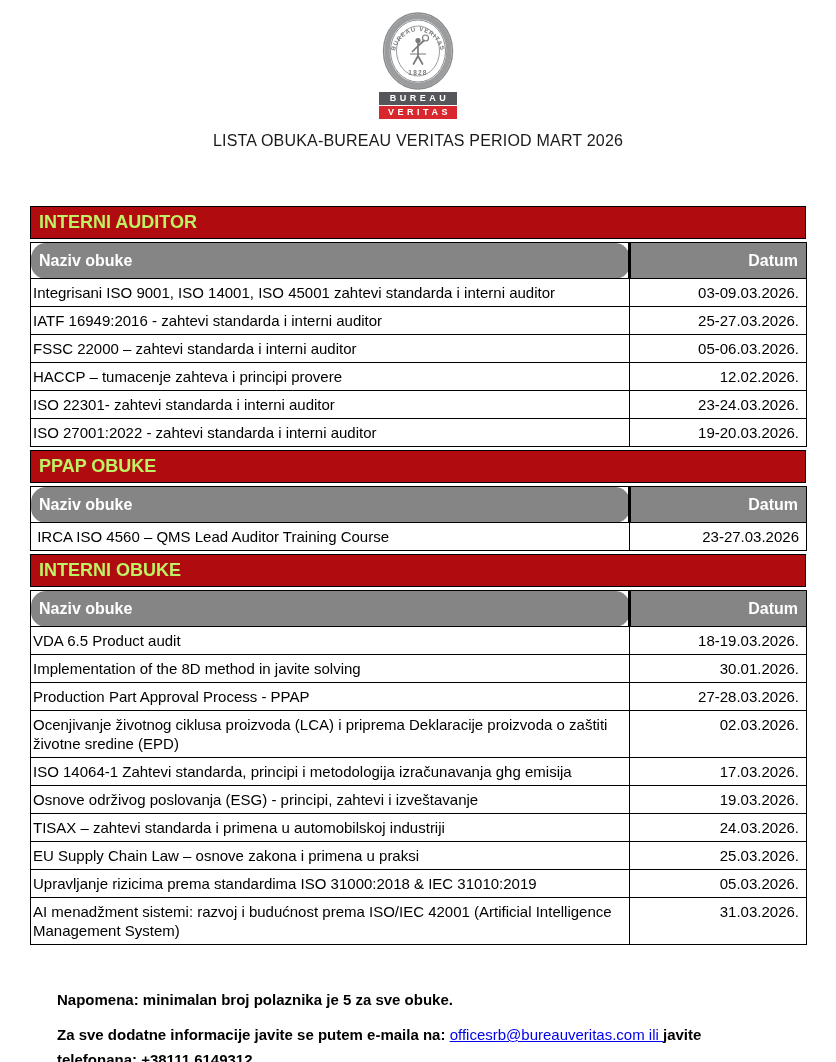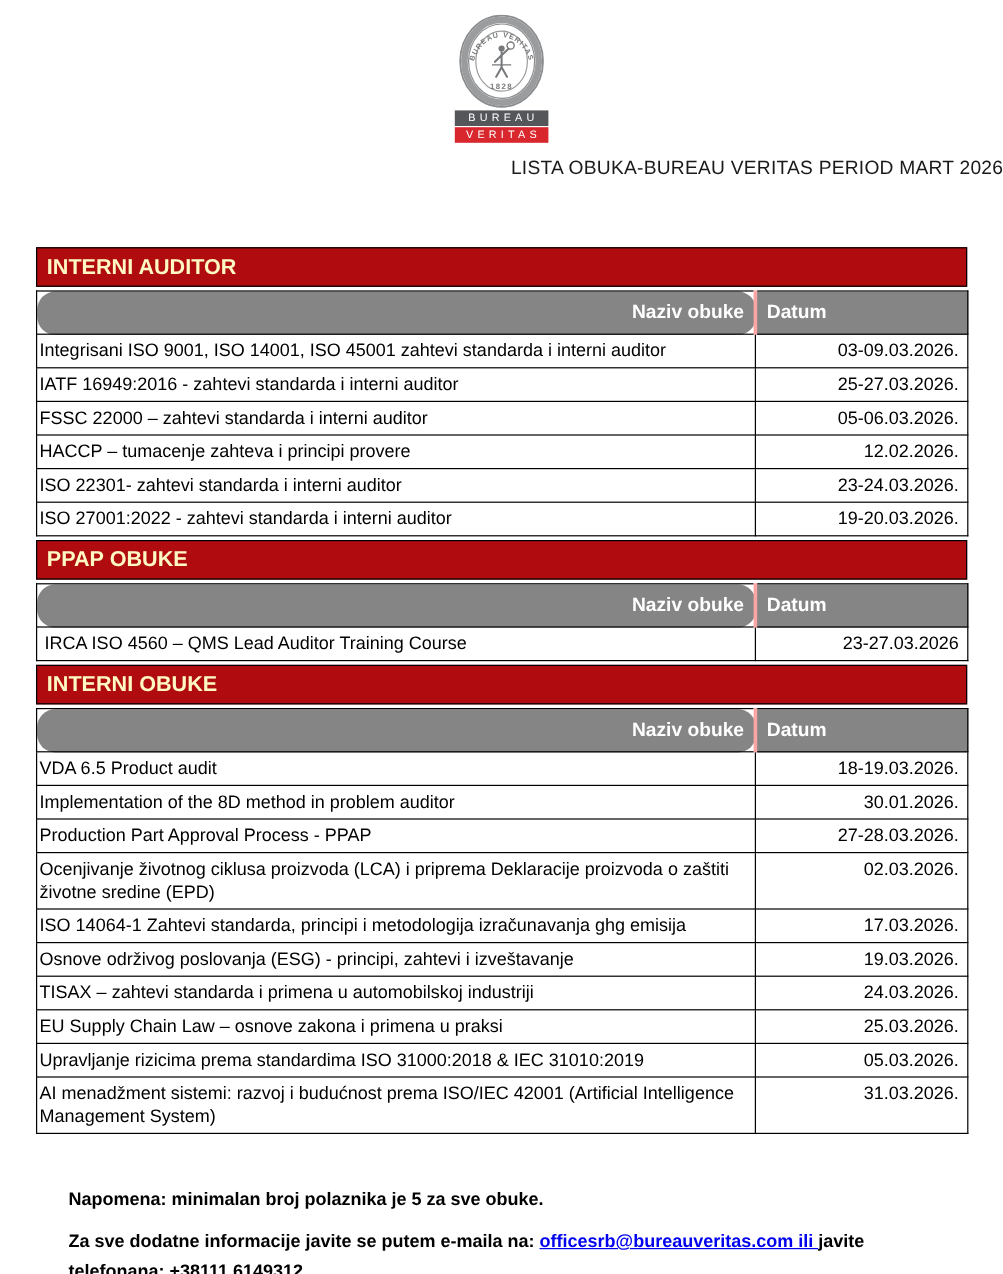--- a/index.html
+++ b/index.html
@@ -4,47 +4,47 @@
 <style>
   * { box-sizing: border-box; }
   html, body { margin: 0; padding: 0; background: #fff; }
   body { font-family: "Liberation Sans", sans-serif; color: #000; }
   .page { width: 836px; min-height: 1062px; margin: 0 auto; background: #fff; overflow: hidden; }
 
   
   .logo-block { padding-top: 12px; text-align: center; }
   .emblem-svg { display: block; margin: 0 auto; }
   .brand-box { width: 78px; margin: 2px auto 0; }
-  .brand-line { height: 13px; line-height: 13px; color: #fff; font-weight: normal;
+  .brand-line { height: 13px; line-height: 13px; color: #fff; font-weight: bold;
                 font-size: 9px; letter-spacing: 3.5px; text-align: center; padding-left: 3px; }
   .brand-bureau { background: #55565A; }
   .brand-veritas { background: #D9272E; margin-top: 1px; }
-  .doc-title { text-align: right; font-size: 16px; margin-top: 13px; color: #1a1a1a; letter-spacing: 0.2px; }
+  .doc-title { text-align: center; font-size: 16px; margin-top: 13px; color: #1a1a1a; letter-spacing: 0.2px; }
 
   
   .content { margin: 56px 30px 0 30px; }
-  .section-band { background: #B00C0F; border: 1.5px solid #000; color: #fef9c3; font-weight: bold;
+  .section-band { background: #B00C0F; border: 1.5px solid #000; color: #bef264; font-weight: bold;
                   font-size: 18px; padding: 5px 8px; margin-top: 3px; line-height: 21px; }
   .section-table { width: 100%; border-collapse: collapse; table-layout: fixed; margin-top: 3px; }
   .section-table th, .section-table td { border: 1.5px solid #000; }
   .section-table th { background: #858585; color: #fff; font-weight: bold; font-size: 16px;
                       padding: 8px 8px; line-height: 19px; }
-  .section-table th.name-head { text-align: right; border-radius: 15px; }
-  .section-table th.date-head { text-align: left; border-left: 3px solid #fca5a5; }
+  .section-table th.name-head { text-align: left; border-radius: 15px; }
+  .section-table th.date-head { text-align: right; border-left: 3px solid #000000; }
   .section-table td.name-cell { font-size: 15px; padding: 4px 2px; vertical-align: top;
                                 line-height: 19px; white-space: pre-wrap; }
   .section-table td.date-cell { font-size: 15px; padding: 4px 7px 4px 4px; text-align: right;
                                 vertical-align: top; line-height: 19px; white-space: nowrap; }
 
   
   .footer { margin: 46px 40px 0 57px; font-weight: bold; font-size: 15px; }
   .footer p { margin: 0; }
   .footer .note { margin-bottom: 14px; }
   .footer .contact { line-height: 25px; }
-  a.email { color: #0000EE; text-decoration: underline; font-weight: bold; cursor: pointer; margin-top: 16px; }
+  a.email { color: #0000EE; text-decoration: underline; font-weight: normal; cursor: pointer; margin-top: 16px; }
 </style>
 </head>
 <body>
 
 <div class="page">
 
   <div class="logo-block">
     <svg class="emblem-svg" width="84" height="78" viewBox="0 0 84 78" aria-hidden="true">
       <ellipse cx="42" cy="39" rx="34.5" ry="38" fill="none" stroke="#8A8C8E" stroke-width="1.5"></ellipse>
       <ellipse cx="42" cy="39" rx="31" ry="34.5" fill="none" stroke="#9A9C9E" stroke-width="5.5"></ellipse>
@@ -138,21 +138,21 @@
             <th class="name-head">Naziv obuke</th>
             <th class="date-head">Datum</th>
           </tr>
         </thead>
         <tbody>
           <tr>
             <td class="name-cell">VDA 6.5 Product audit</td>
             <td class="date-cell">18-19.03.2026.</td>
           </tr>
           <tr>
-            <td class="name-cell">Implementation of the 8D method in problem auditor</td>
+            <td class="name-cell">Implementation of the 8D method in javite solving</td>
             <td class="date-cell">30.01.2026.</td>
           </tr>
           <tr>
             <td class="name-cell">Production Part Approval Process - PPAP</td>
             <td class="date-cell">27-28.03.2026.</td>
           </tr>
           <tr>
             <td class="name-cell">Ocenjivanje životnog ciklusa proizvoda (LCA) i priprema Deklaracije proizvoda o zaštiti životne sredine (EPD)</td>
             <td class="date-cell">02.03.2026.</td>
           </tr>

